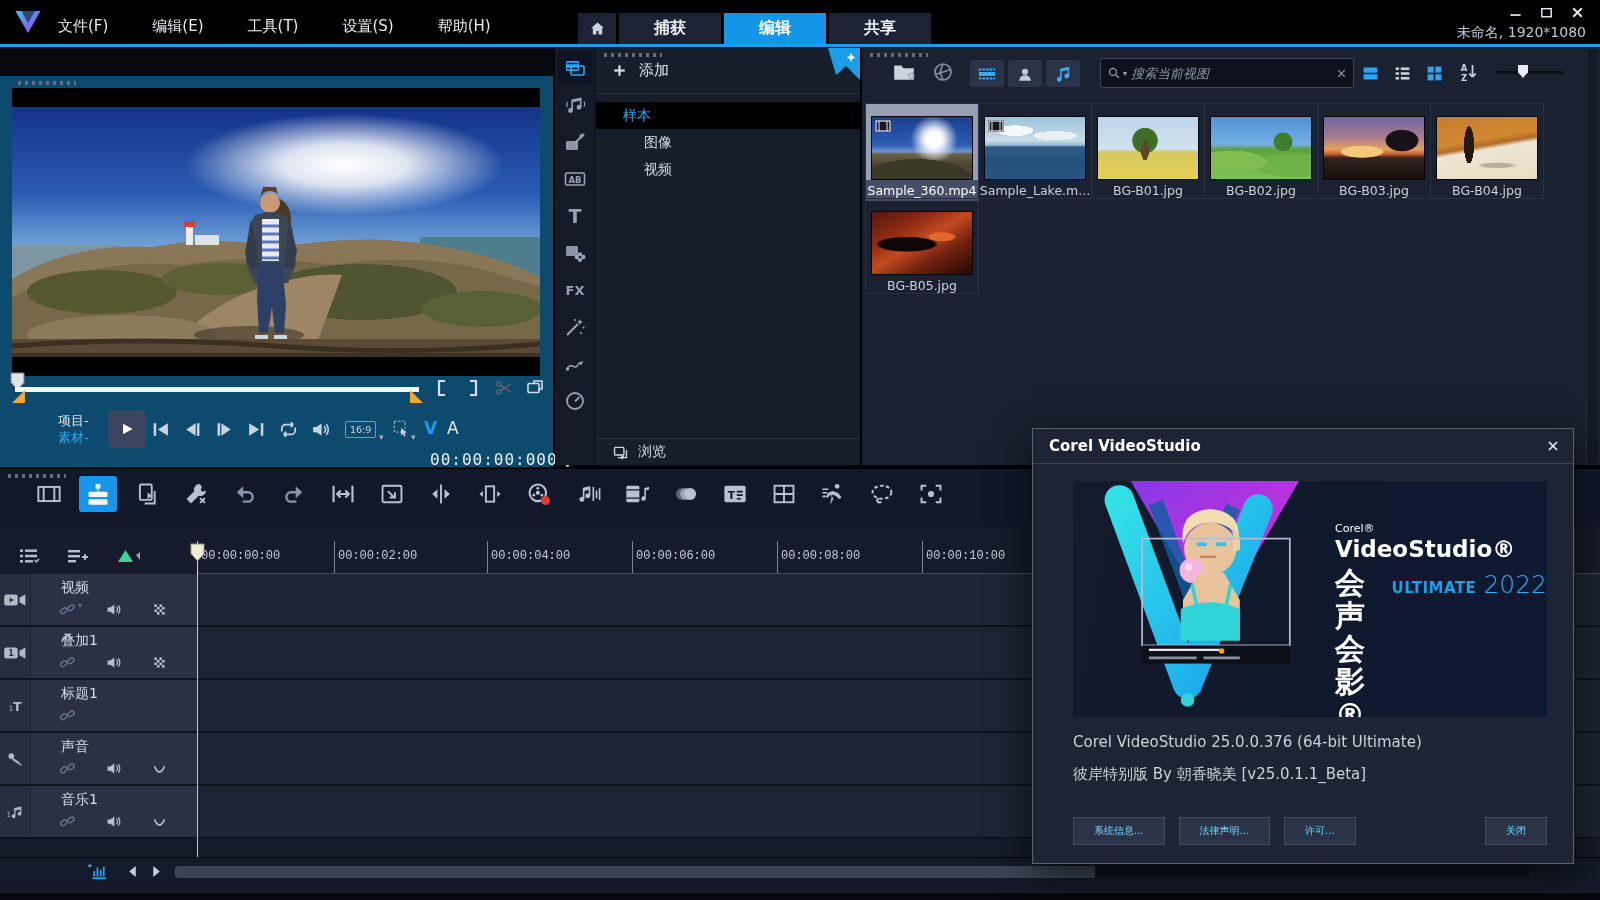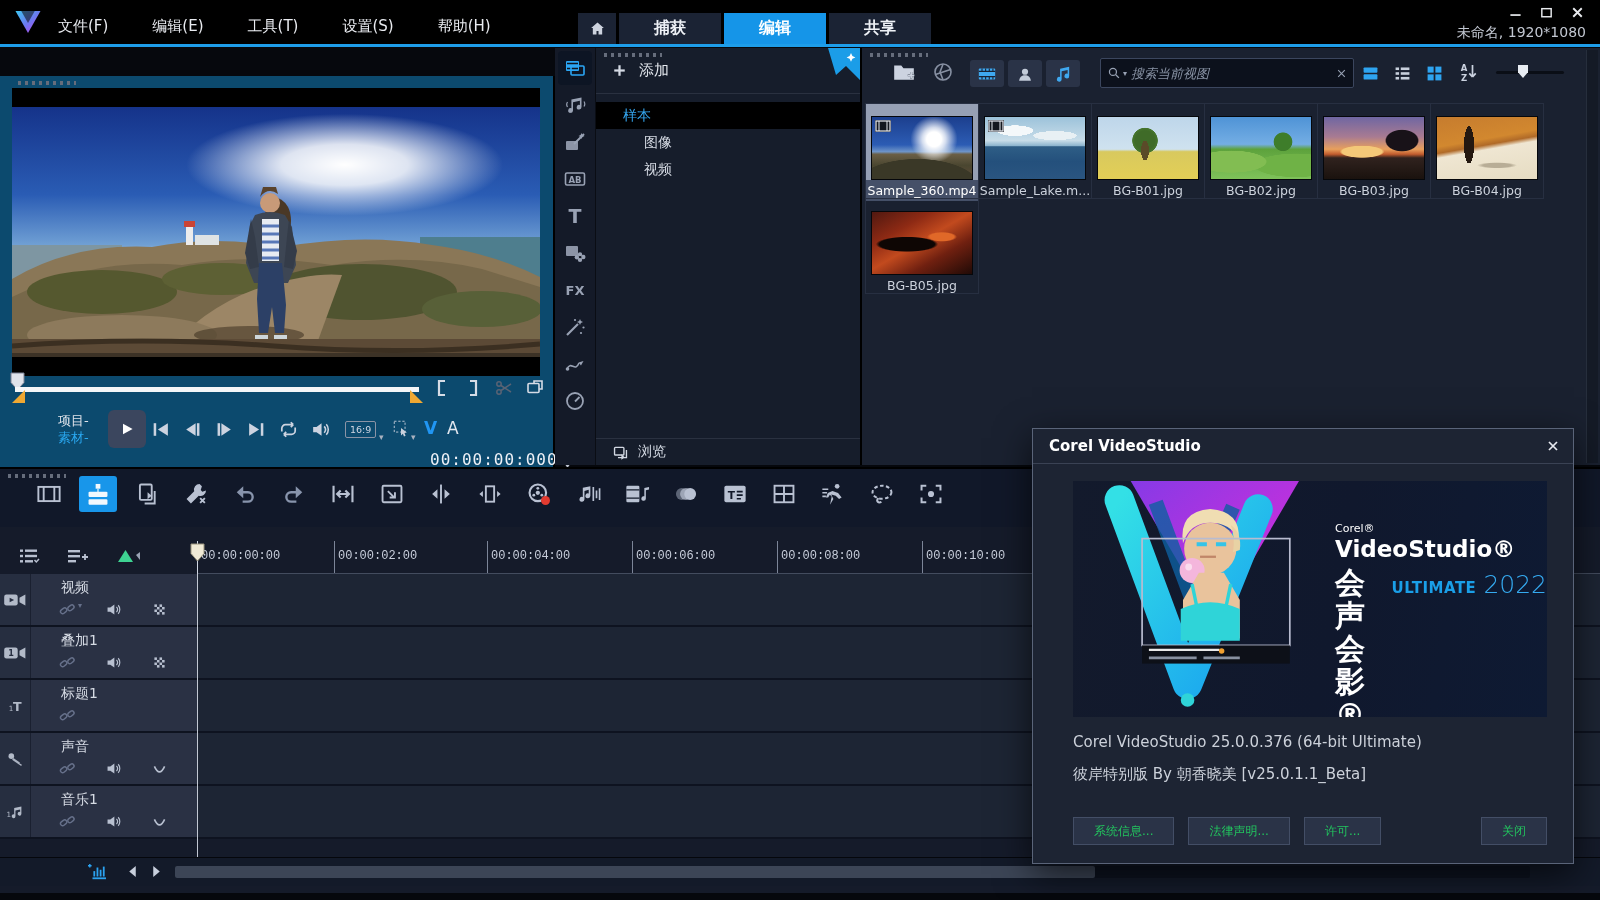--- a/index.html
+++ b/index.html
@@ -191,22 +191,22 @@
 #banner-text{position:absolute;left:262px;top:42px;line-height:1.1;}
 .b-corel{font-size:11px;color:#fff;}
 .b-vs{font-size:23px;font-weight:bold;color:#fff;margin-top:2px;}
 .b-cnline{margin-top:4px;display:flex;align-items:baseline;gap:7px;}
 .b-cn{font-size:30px;font-weight:bold;color:#fff;}
 .b-ult{color:#1a9fe8;font-weight:800;font-size:15px;letter-spacing:.5px;}
 .b-year{color:#35aaf0;font-size:25px;font-weight:300;}
 #dlg-line1{position:absolute;left:40px;top:304px;font-size:15px;color:#ccd1da;}
 #dlg-line2{position:absolute;left:40px;top:336px;font-size:15px;color:#ccd1da;}
 #dlg-buttons{position:absolute;left:40px;right:26px;bottom:18px;display:flex;gap:14px;}
-.dlg-btn{height:26px;padding:0 20px;background:#2a3347;border:1px solid #434e66;color:#22c55e;
-  font-size:12px;display:flex;align-items:center;justify-content:center;}
+.dlg-btn{height:26px;padding:0 20px;background:#2a3347;border:1px solid #434e66;color:#7dd3fc;
+  font-size:10px;display:flex;align-items:center;justify-content:center;}
 .dlg-btn.last{margin-left:auto;}
 </style>
 </head>
 <body>
 
 <div id="menubar">
   <span id="app-logo" class="icon">
       <svg viewBox="0 0 26 24">
         <defs>
           <linearGradient id="lgv" x1="0" y1="0" x2="1" y2="1">

